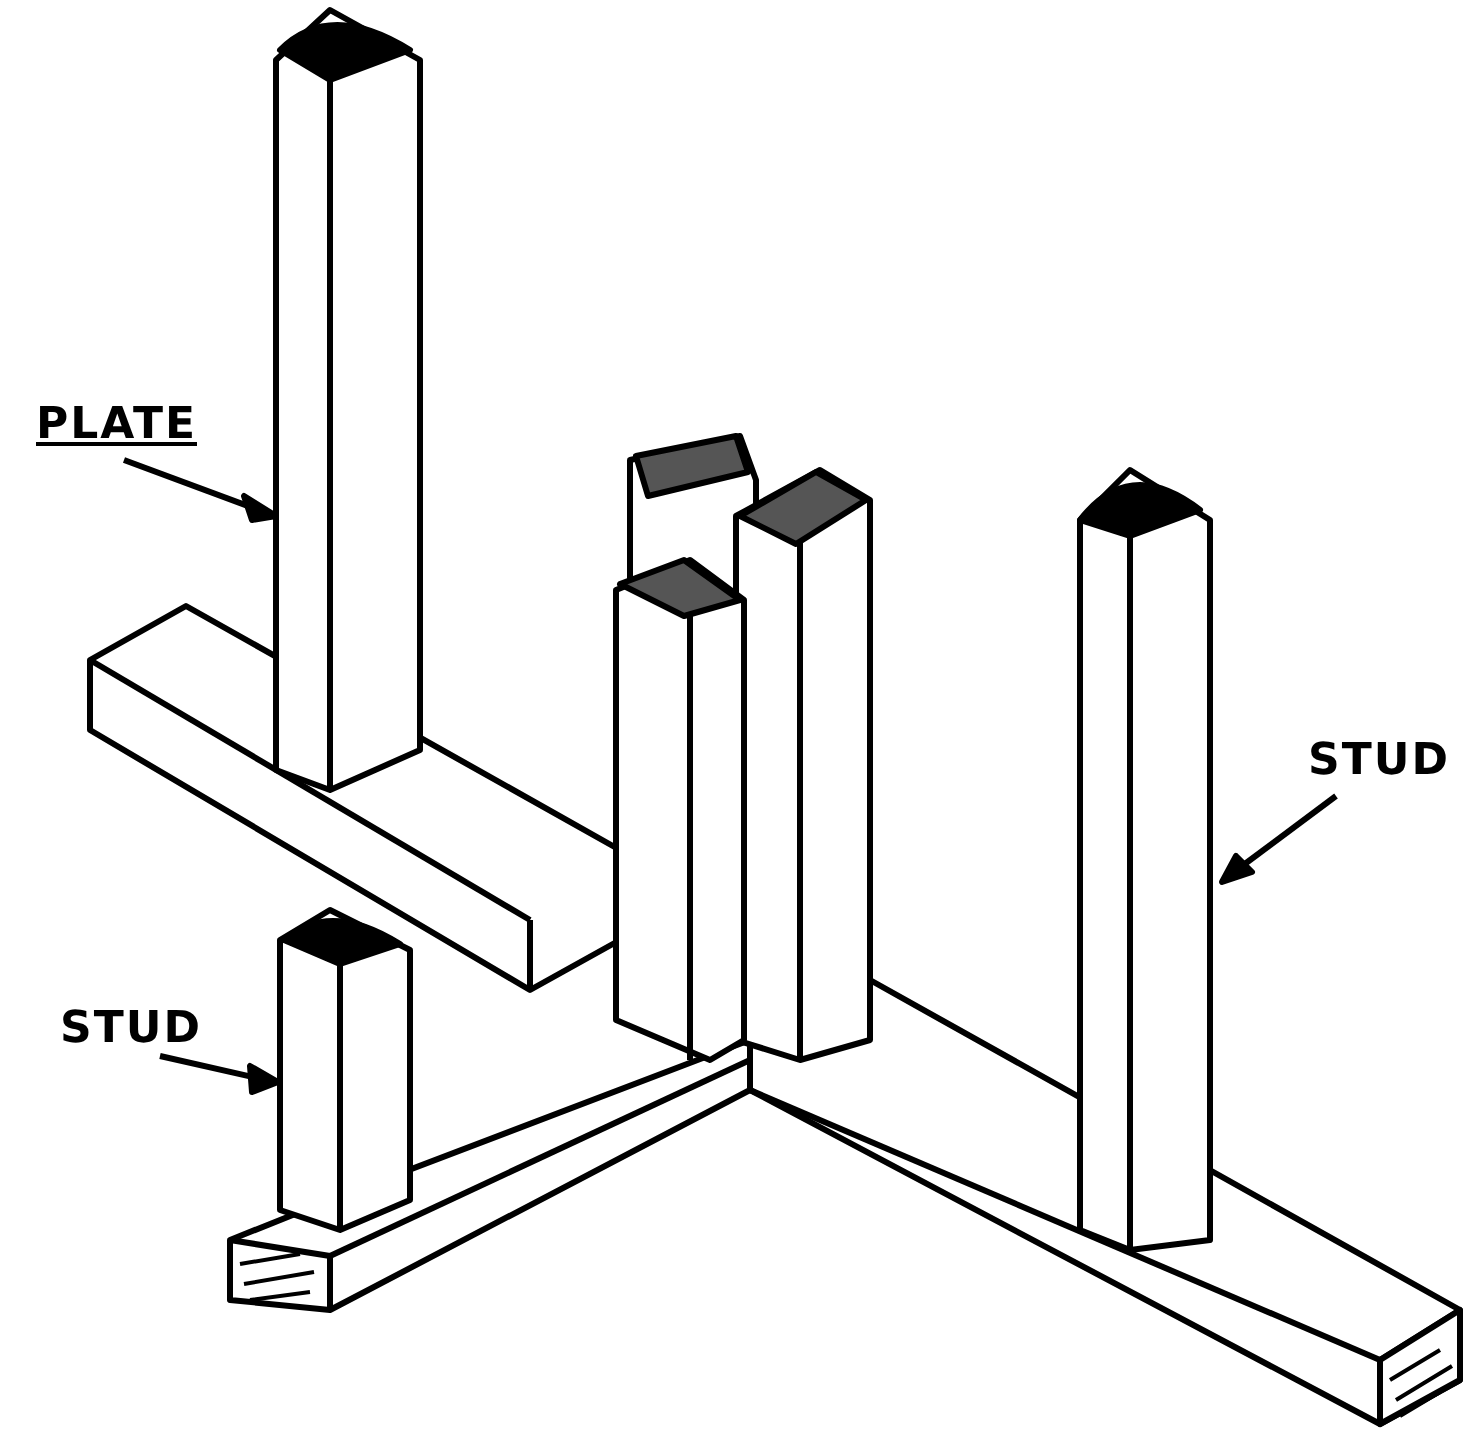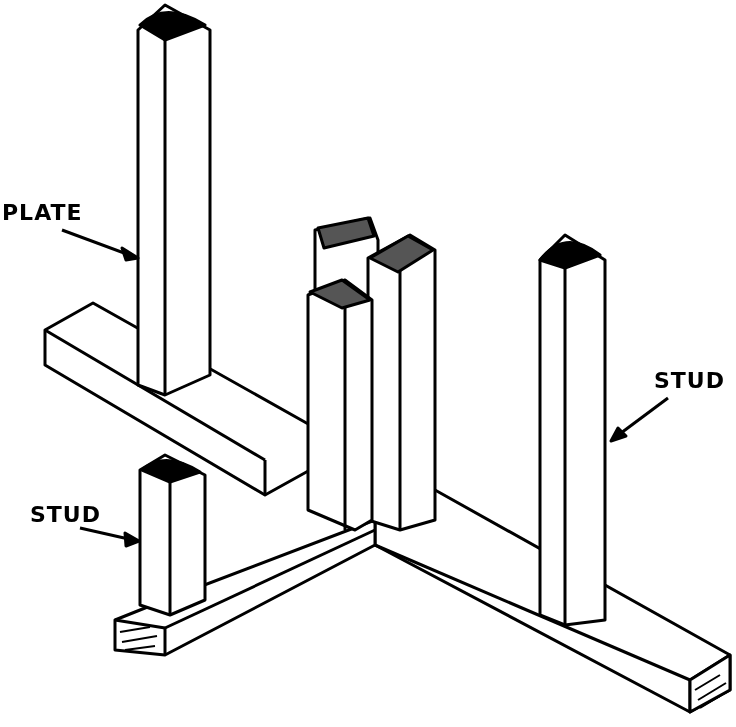--- a/index.html
+++ b/index.html
@@ -67,15 +67,15 @@
   <g stroke-width="3">
     <line x1="62" y1="230" x2="132" y2="256"></line>
     <polygon points="138,258 122,248 126,260" fill="#000"></polygon>
     <line x1="668" y1="398" x2="617" y2="436"></line>
     <polygon points="611,441 618,428 626,436" fill="#000"></polygon>
     <line x1="80" y1="528" x2="133" y2="540"></line>
     <polygon points="139,541 125,533 126,546" fill="#000"></polygon>
   </g>
 </svg>
 
-<div class="lbl" style="left:2px;top:200px;">PLATE</div>
+<div class="lbl" style="left:18px;top:200px;text-decoration:underline;">PLATE</div>
 <div class="lbl" style="left:654px;top:368px;">STUD</div>
 <div class="lbl" style="left:30px;top:502px;">STUD</div>
 
 </body></html>

